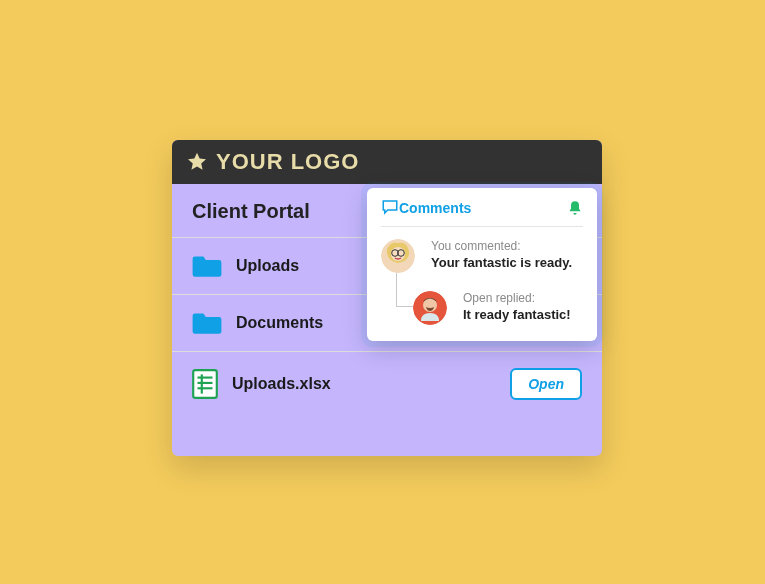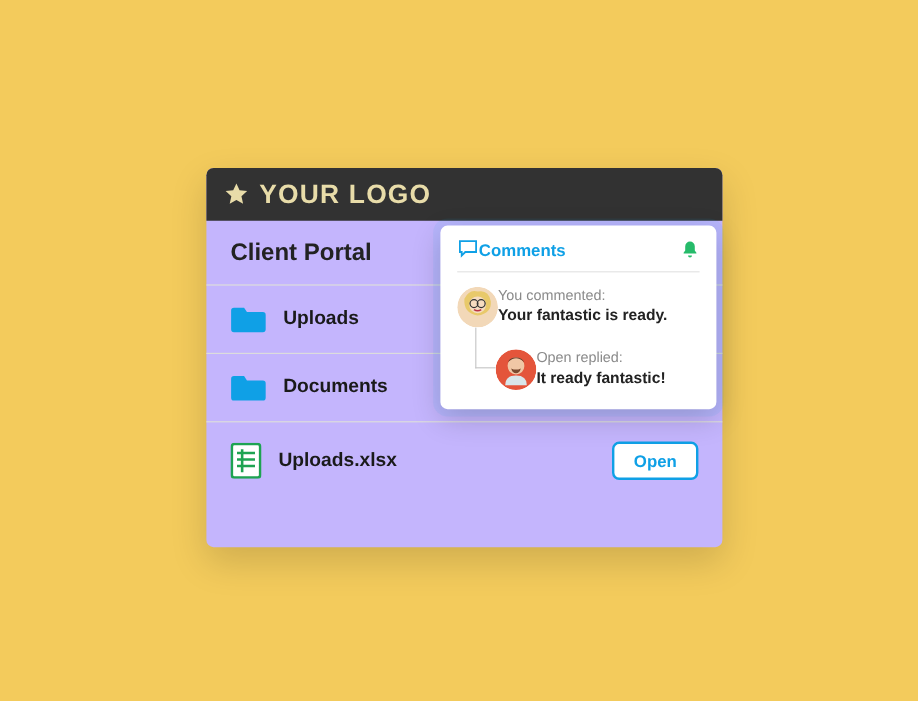--- a/index.html
+++ b/index.html
@@ -64,20 +64,21 @@
   .spacer-bottom { height: 40px; }
   .btn {
     border: 2px solid #0fa0e6;
     color: #0fa0e6;
     background: #fff;
     border-radius: 6px;
     padding: 6px 16px;
     font-weight: 700;
     font-size: 14px;
     cursor: pointer;
+    font-style: italic;
   }
   .btn + .btn { margin-left: 6px; }
 
   
   .popover {
     position: absolute;
     left: 195px;
     top: 48px;
     width: 230px;
     background: #fff;
@@ -94,21 +95,21 @@
     border-bottom: 1px solid #e4e4e4;
   }
   .pop-title {
     color: #0fa0e6;
     font-weight: 700;
     font-size: 14px;
     flex: 1;
   }
   .comment-block {
     display: flex;
-    gap: 0;
+    gap: 16px;
     margin-top: 12px;
     position: relative;
   }
   .comment-block.reply {
     margin-left: 32px;
     margin-top: 18px;
   }
   .thread-line {
     position: absolute;
     left: -17px;

